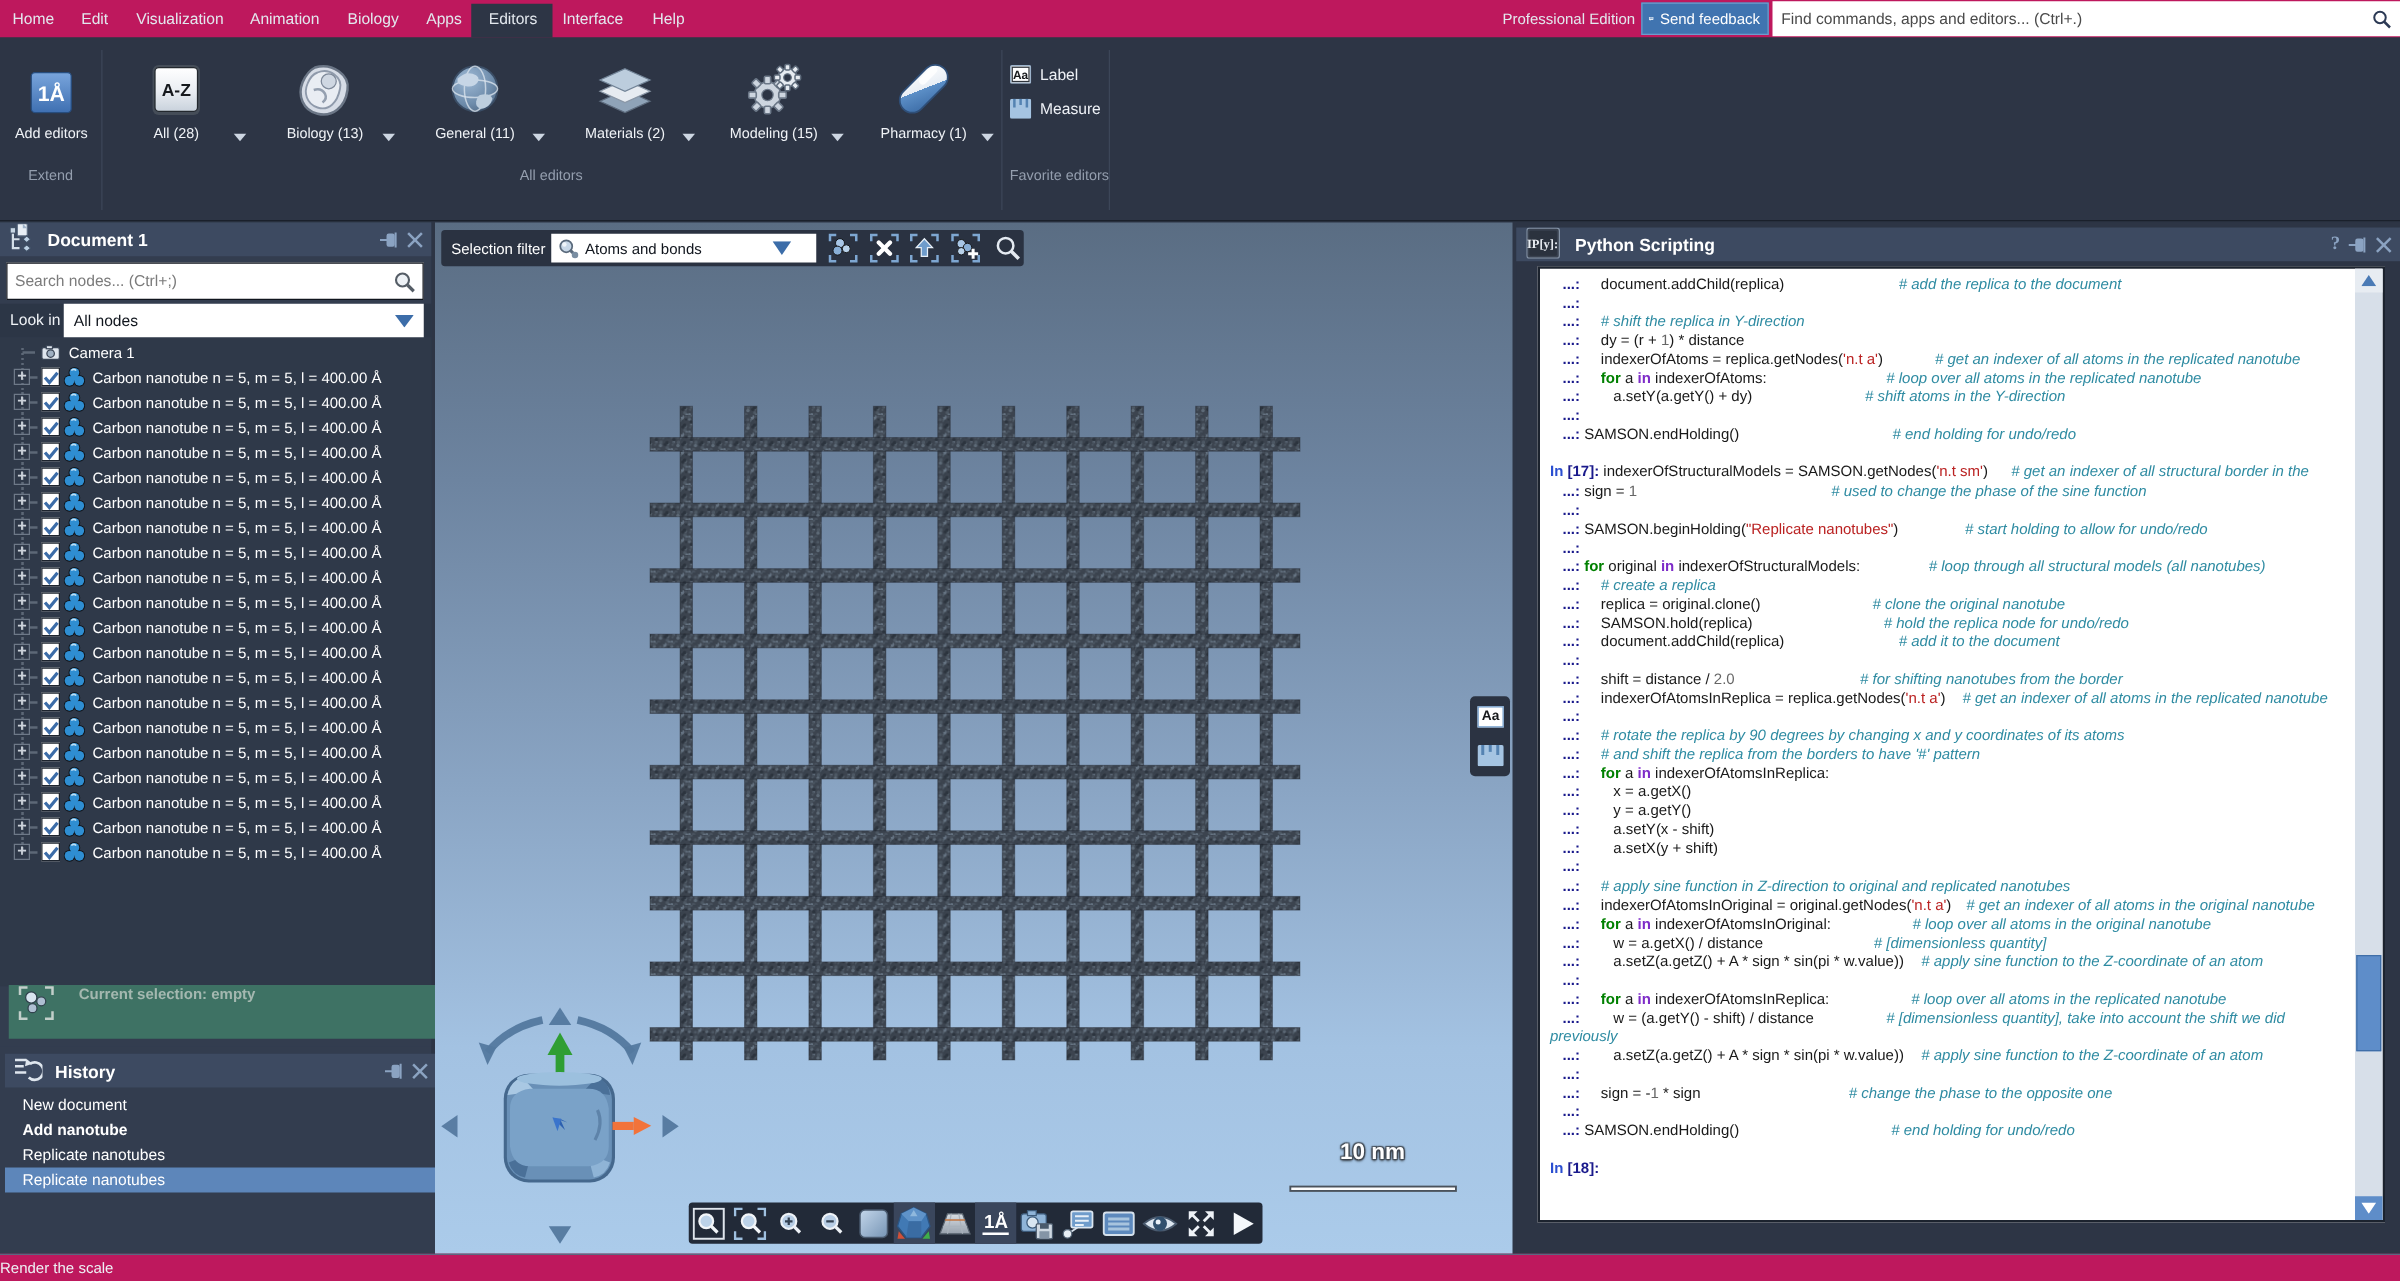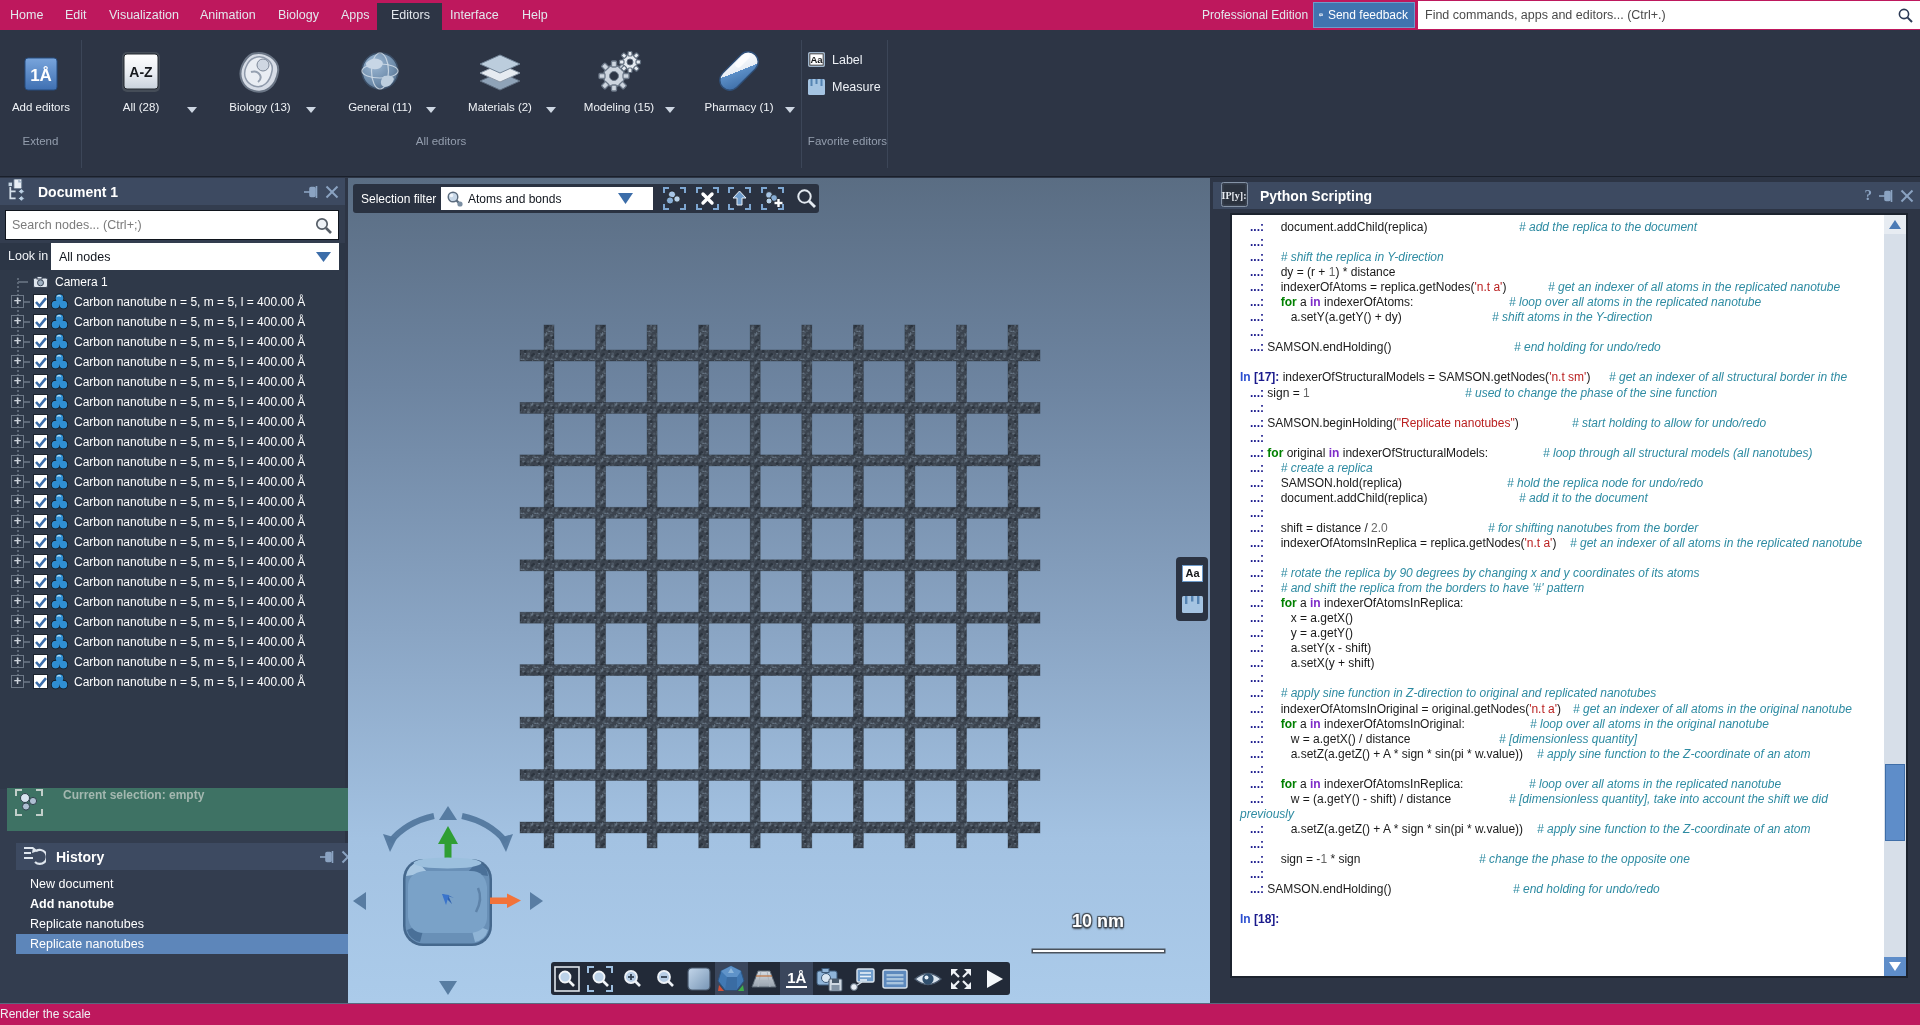--- a/index.html
+++ b/index.html
@@ -21,21 +21,21 @@
 .ritem .rlab{margin-top:7px;white-space:nowrap}
 .dropArr{position:absolute;width:0;height:0;border-left:5.5px solid transparent;border-right:5.5px solid transparent;
  border-top:6px solid #cdd6e2}
 .favrow{position:absolute;display:flex;align-items:center;gap:7px;color:#eef1f6;font-size:12.5px}
 
 .phead{position:absolute;left:0;width:100%;height:27px;background:#3d4a61;color:#fff;
  display:flex;align-items:center;font-size:14px;font-weight:bold}
 .phicons{position:absolute;right:6px;top:0;height:27px;display:flex;align-items:center;gap:6px}
 #leftcol{position:absolute;left:0;top:178px;width:345px;height:825px;background:#333d4f}
 #docpanel{position:absolute;left:0;top:0;width:345px;height:659px;background:#333d4f}
-#histpanel{position:absolute;left:16px;top:665px;width:345px;height:160px;background:#333d4f}
+#histpanel{position:absolute;left:4px;top:665px;width:345px;height:160px;background:#333d4f}
 #searchbox{position:absolute;left:5px;top:32px;width:334px;height:30px;background:#fff;border:1px solid #10151d;
  color:#7b7b7b;font-size:12.5px;display:flex;align-items:center;padding-left:6px}
 #lookin{position:absolute;left:0px;top:65px;width:345px;height:27px;background:#2c3646;color:#f0f3f7;font-size:12.5px}
 #lookcombo{position:absolute;left:51px;top:0px;width:288px;height:27px;background:#fff;color:#10151d;
  font-size:12.5px;display:flex;align-items:center;padding-left:8px}
 #tree{position:absolute;left:0;top:92px;width:345px;height:519px;background:#2f3949;font-size:12px;color:#fff}
 .trow{position:absolute;left:0;width:345px;height:20px;display:flex;align-items:center}
 .texp{position:absolute;left:11px;top:3px;width:13px;height:13px;border:1.5px solid #6e7988;
  color:#cdd3db;font-weight:bold;text-align:center;line-height:10px;font-size:13px}
 .tcheck{position:absolute;left:33px;top:2px;width:15px;height:15px;background:#fff;border:1px solid #1d242e}
@@ -1140,20 +1140,21 @@
 <div class="cl"><span class="pr">   ...:</span></div>
 <div class="cl"><span class="pr">   ...: </span>SAMSON.endHolding()<span class="acmt" style="left:274px"># end holding for undo/redo</span></div>
 <div class="cl"></div>
 <div class="cl"><span class="pr" style="color:#2b4fd0">In </span><span class="pr">[17]: </span>indexerOfStructuralModels = SAMSON.getNodes(<span class="st">'n.t sm'</span>)<span class="acmt" style="left:369px"># get an indexer of all structural border in the</span></div>
 <div class="cl"><span class="pr">   ...: </span>sign = <span class="nm">1</span><span class="acmt" style="left:225px"># used to change the phase of the sine function</span></div>
 <div class="cl"><span class="pr">   ...:</span></div>
 <div class="cl"><span class="pr">   ...: </span>SAMSON.beginHolding(<span class="st">"Replicate nanotubes"</span>)<span class="acmt" style="left:332px"># start holding to allow for undo/redo</span></div>
 <div class="cl"><span class="pr">   ...:</span></div>
 <div class="cl"><span class="pr">   ...: </span><span class="kw">for</span> original <span class="op">in</span> indexerOfStructuralModels:<span class="acmt" style="left:303px"># loop through all structural models (all nanotubes)</span></div>
 <div class="cl"><span class="pr">   ...: </span>    <span class="cmt"># create a replica</span></div>
+<div class="cl"><span class="pr">   ...: </span>    replica = original.clone()<span class="acmt" style="left:258px"># clone the original nanotube</span></div>
 <div class="cl"><span class="pr">   ...: </span>    SAMSON.hold(replica)<span class="acmt" style="left:267px"># hold the replica node for undo/redo</span></div>
 <div class="cl"><span class="pr">   ...: </span>    document.addChild(replica)<span class="acmt" style="left:279px"># add it to the document</span></div>
 <div class="cl"><span class="pr">   ...:</span></div>
 <div class="cl"><span class="pr">   ...: </span>    shift = distance / <span class="nm">2.0</span><span class="acmt" style="left:248px"># for shifting nanotubes from the border</span></div>
 <div class="cl"><span class="pr">   ...: </span>    indexerOfAtomsInReplica = replica.getNodes(<span class="st">'n.t a'</span>)<span class="acmt" style="left:330px"># get an indexer of all atoms in the replicated nanotube</span></div>
 <div class="cl"><span class="pr">   ...:</span></div>
 <div class="cl"><span class="pr">   ...: </span>    <span class="cmt"># rotate the replica by 90 degrees by changing x and y coordinates of its atoms</span></div>
 <div class="cl"><span class="pr">   ...: </span>    <span class="cmt"># and shift the replica from the borders to have '#' pattern</span></div>
 <div class="cl"><span class="pr">   ...: </span>    <span class="kw">for</span> a <span class="op">in</span> indexerOfAtomsInReplica:</div>
 <div class="cl"><span class="pr">   ...: </span>       x = a.getX()</div>

